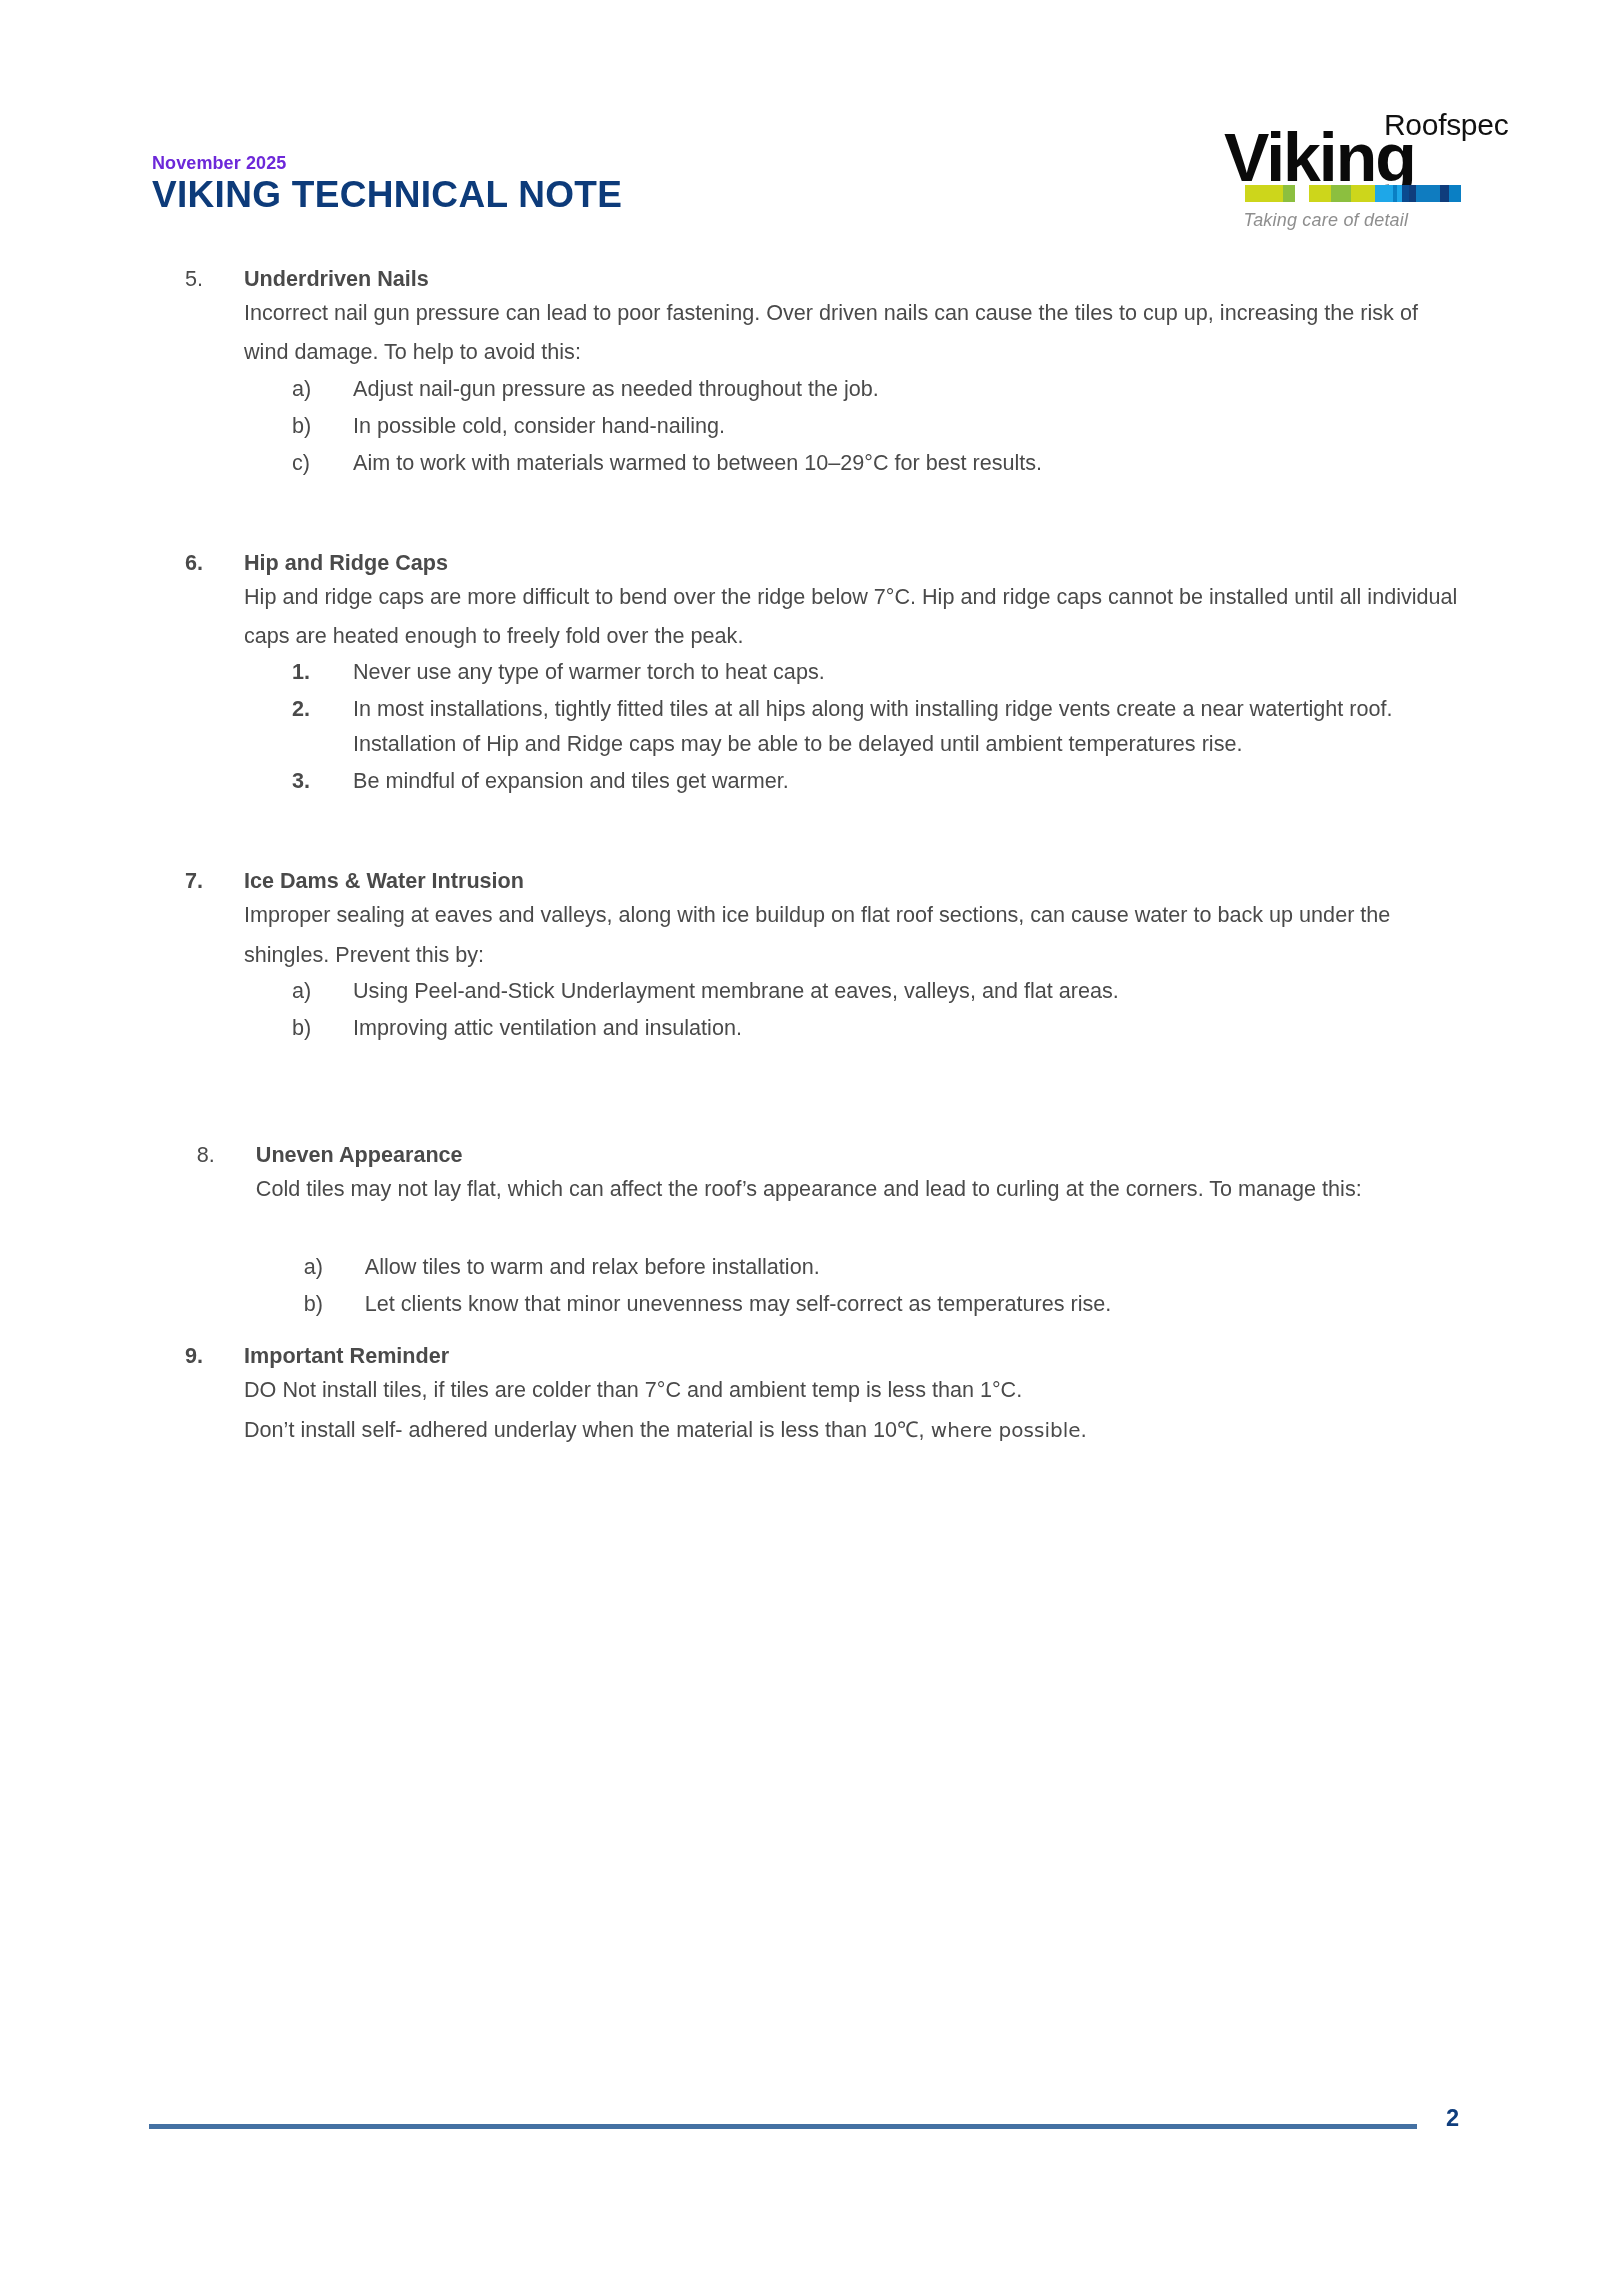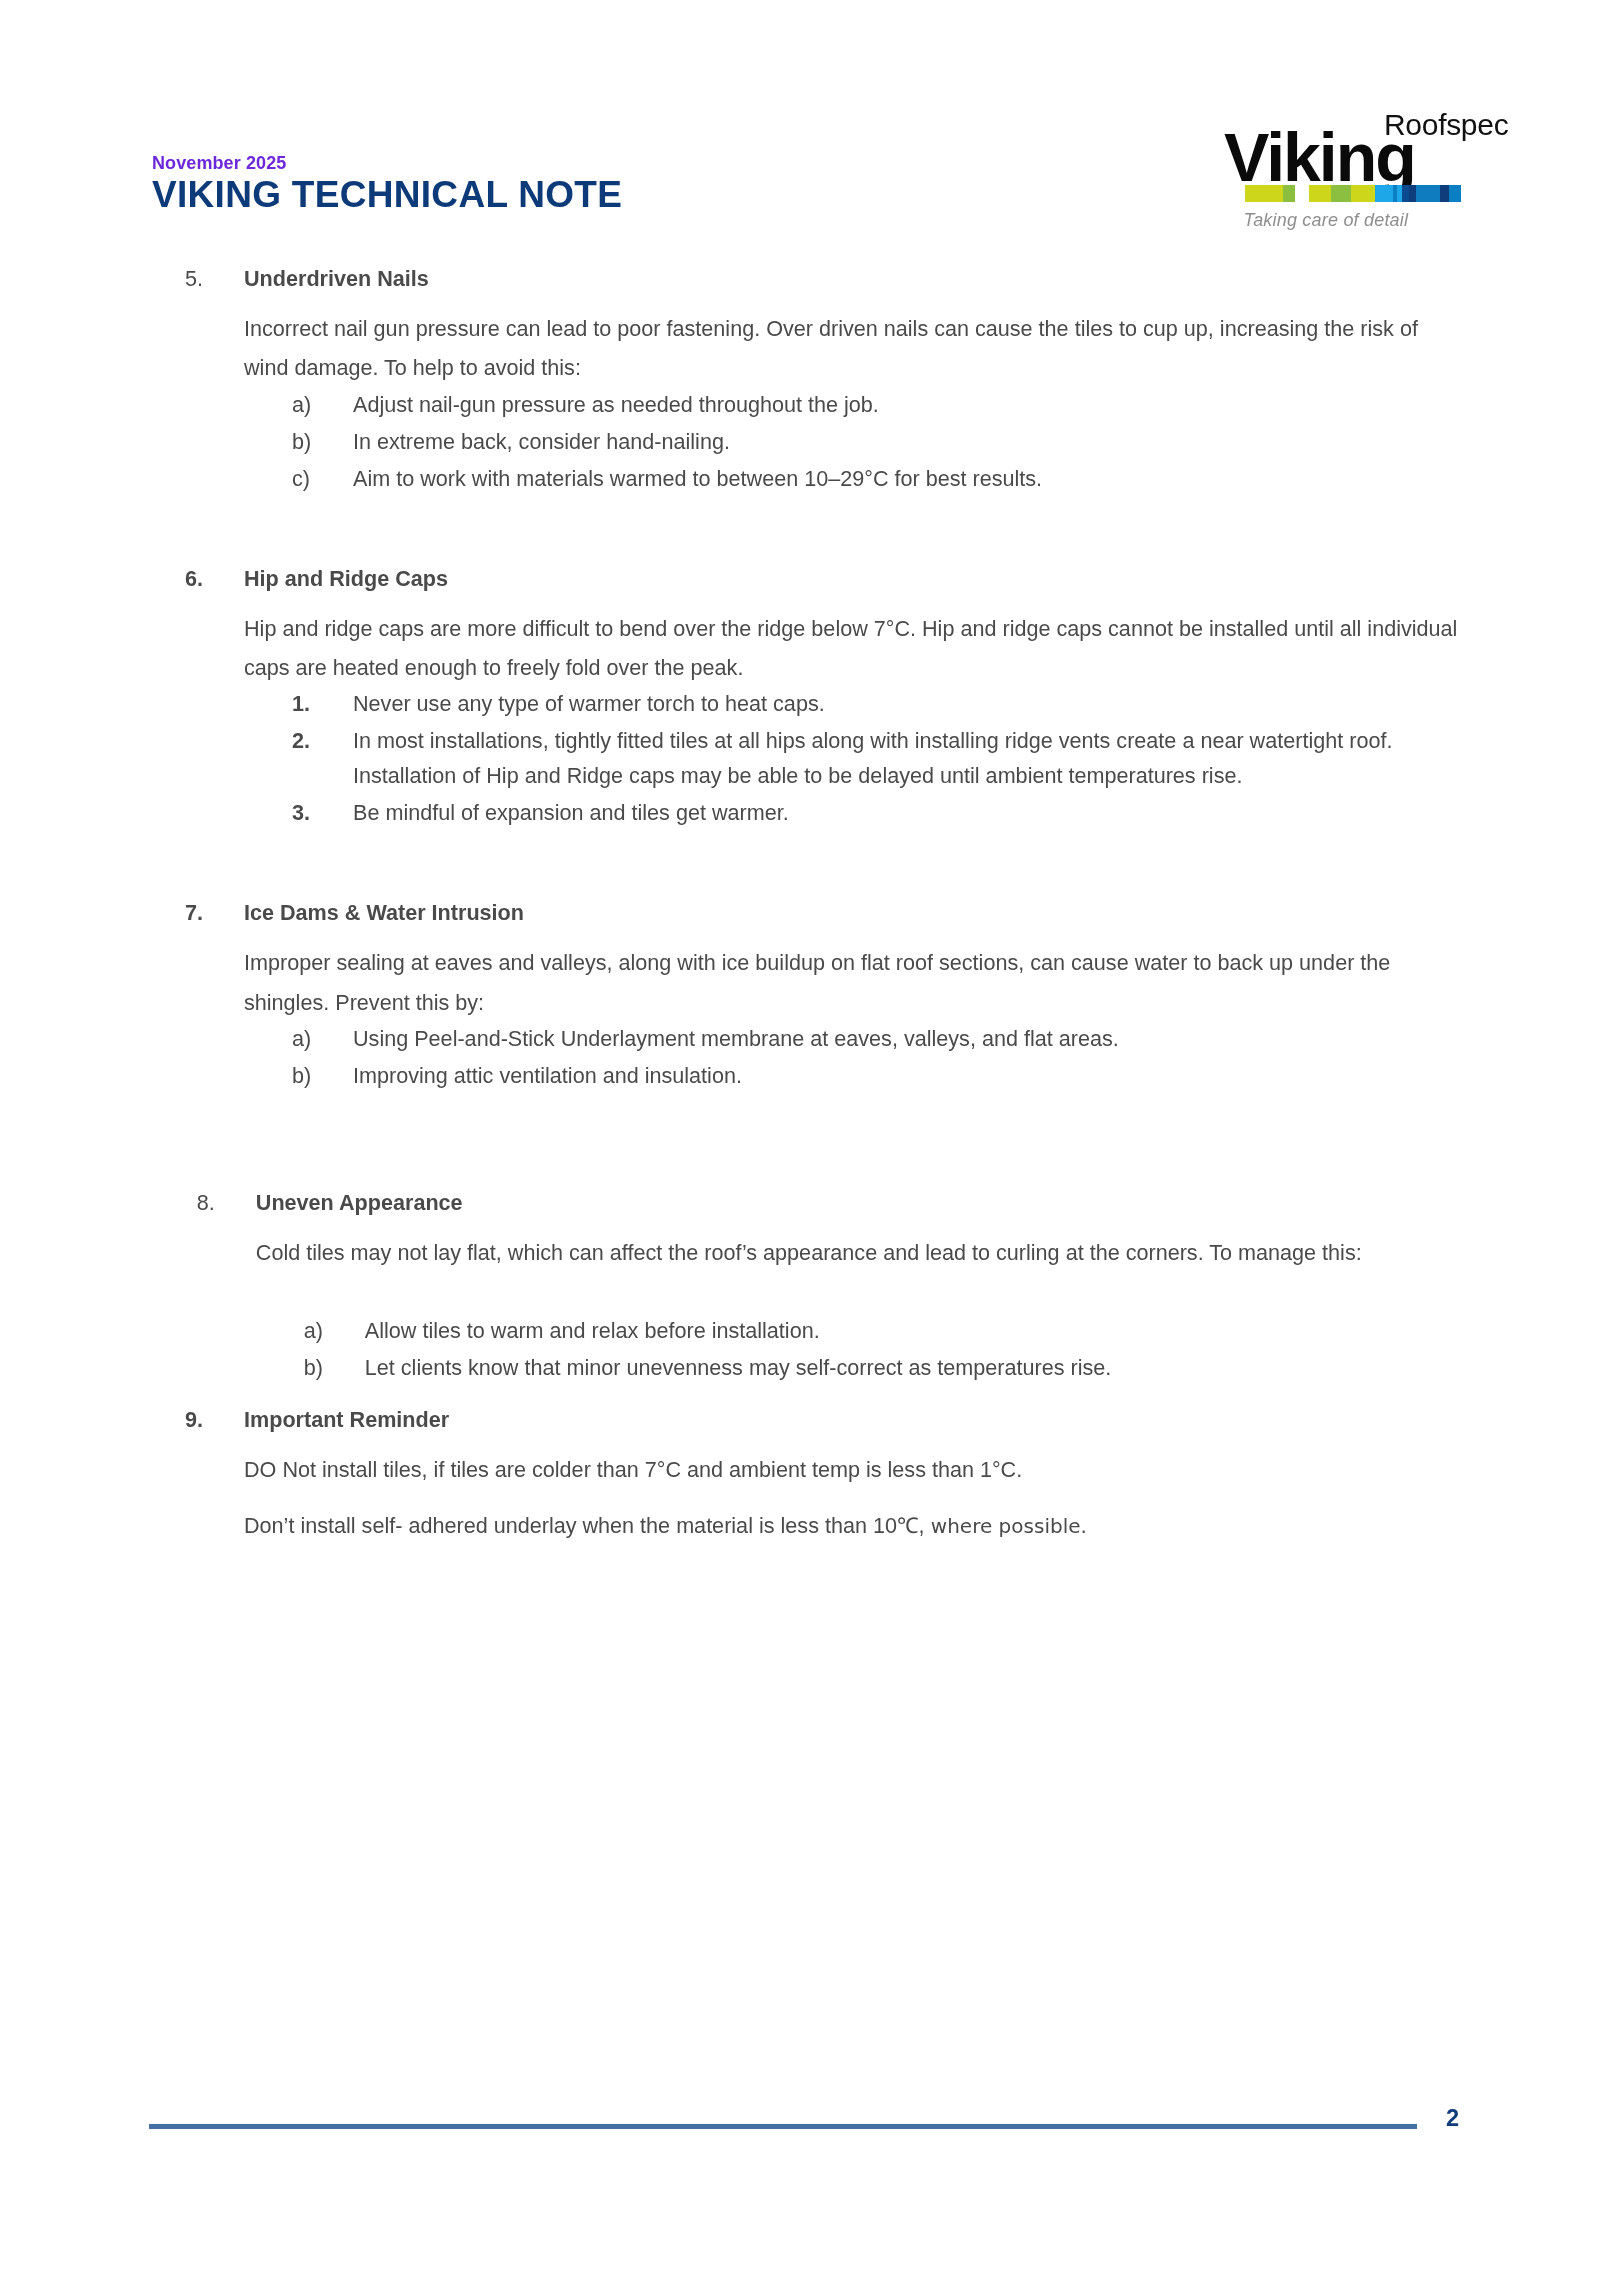--- a/index.html
+++ b/index.html
@@ -146,21 +146,20 @@
   .sec-num.regular { font-weight: normal; }
 
   .sec-body {
     margin-left: 244px;
     width: 1214px;
     font-size: 21.6px;
     font-weight: normal;
     color: #4a4a4a;
     line-height: 1.82;
     box-sizing: border-box;
-    margin-top: 16px;
   }
 
   .sublist {
     margin-left: 244px;
     width: 1214px;
     box-sizing: border-box;
   }
   .sub-item {
     position: relative;
     padding-left: 109px;
@@ -260,21 +259,21 @@
         <span>Underdriven Nails</span>
       </div>
       <div class="sec-body">Incorrect nail gun pressure can lead to poor fastening. Over driven nails can cause the tiles to cup up, increasing the risk of wind damage. To help to avoid this:</div>
       <div class="sublist">
         <div class="sub-item">
           <span class="sub-marker regular">a)</span>
           <span>Adjust nail-gun pressure as needed throughout the job.</span>
         </div>
         <div class="sub-item">
           <span class="sub-marker regular">b)</span>
-          <span>In extreme back, consider hand-nailing.</span>
+          <span>In possible cold, consider hand-nailing.</span>
         </div>
         <div class="sub-item">
           <span class="sub-marker regular">c)</span>
           <span>Aim to work with materials warmed to between 10–29°C for best results.</span>
         </div>
       </div>
     </div>
 
     <div class="gap-lg"></div>
 

